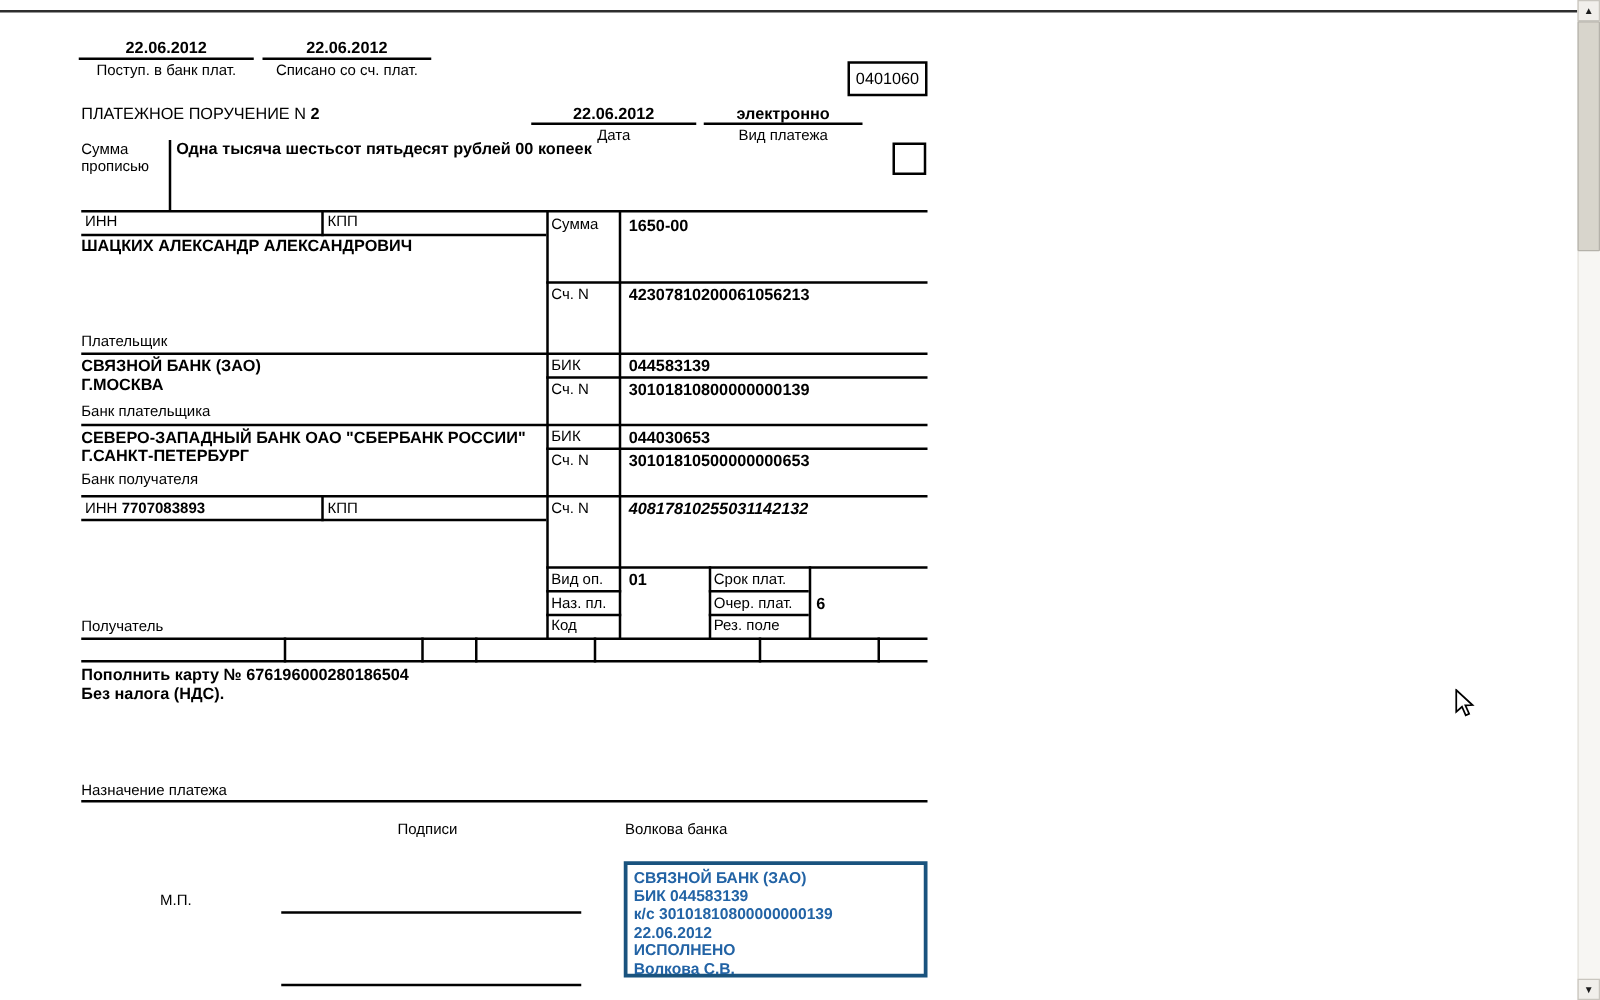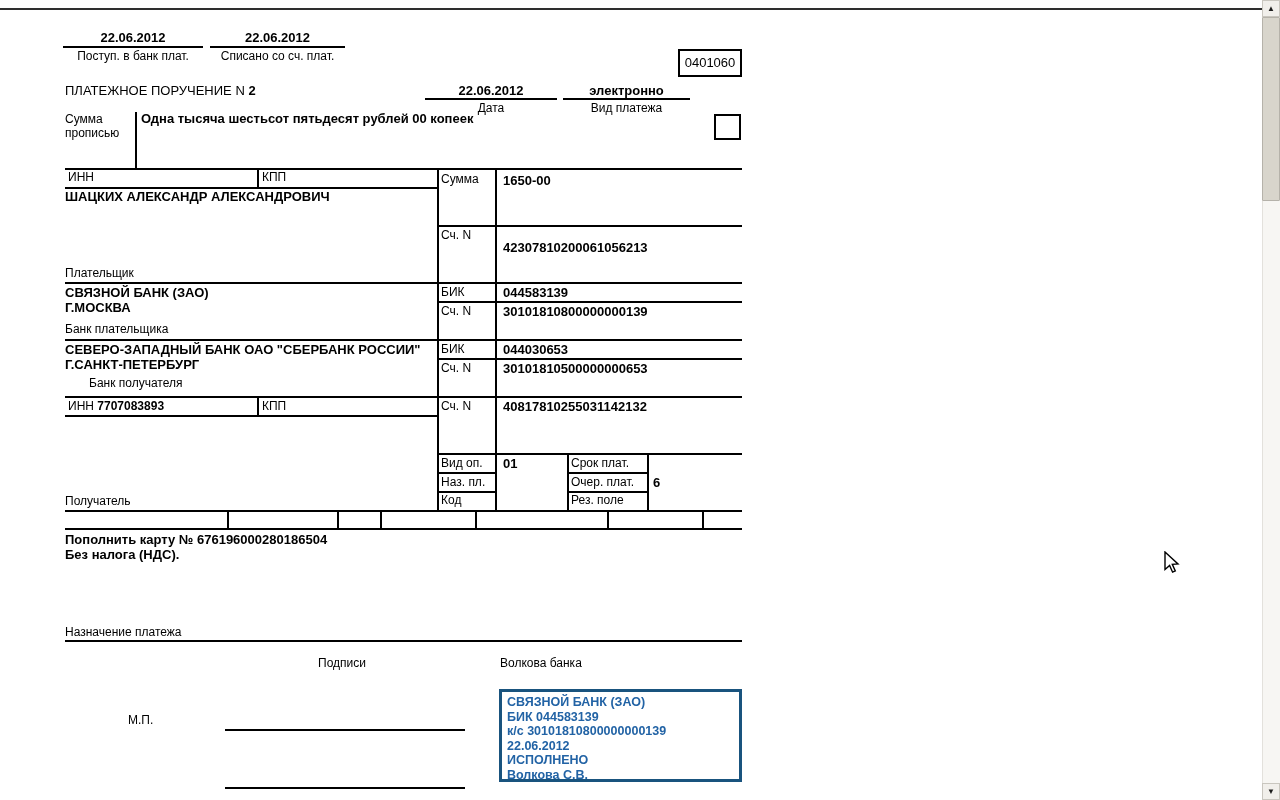--- a/index.html
+++ b/index.html
@@ -103,46 +103,46 @@
   <div class="vl" style="left:702px;top:510px;height:20px;"></div>
 
   <div class="abs t12" style="left:68px;top:170px;">ИНН</div>
   <div class="abs t12" style="left:262px;top:170px;">КПП</div>
   <div class="abs t13 b" style="left:65px;top:189px;width:370px;">ШАЦКИХ АЛЕКСАНДР АЛЕКСАНДРОВИЧ</div>
   <div class="abs t12" style="left:65px;top:266px;text-align:right;">Плательщик</div>
 
   <div class="abs t12" style="left:441px;top:172px;">Сумма</div>
   <div class="abs t13 b" style="left:503px;top:173px;">1650-00</div>
   <div class="abs t12" style="left:441px;top:228px;">Сч. N</div>
-  <div class="abs t13 b" style="left:503px;top:228px;margin-top:12px;">42307810200061056213</div>
+  <div class="abs t13 b" style="left:503px;top:228px;">42307810200061056213</div>
 
   <div class="abs t13 b" style="left:65px;top:285px;">СВЯЗНОЙ БАНК (ЗАО)</div>
   <div class="abs t13 b" style="left:65px;top:300px;">Г.МОСКВА</div>
   <div class="abs t12" style="left:65px;top:322px;">Банк плательщика</div>
   <div class="abs t12" style="left:441px;top:285px;">БИК</div>
   <div class="abs t13 b" style="left:503px;top:285px;">044583139</div>
   <div class="abs t12" style="left:441px;top:304px;">Сч. N</div>
   <div class="abs t13 b" style="left:503px;top:304px;">30101810800000000139</div>
 
   <div class="abs t13 b" style="left:65px;top:342px;width:380px;">СЕВЕРО-ЗАПАДНЫЙ БАНК ОАО "СБЕРБАНК РОССИИ"</div>
   <div class="abs t13 b" style="left:65px;top:357px;">Г.САНКТ-ПЕТЕРБУРГ</div>
-  <div class="abs t12" style="left:65px;top:376px;margin-left:24px;">Банк получателя</div>
+  <div class="abs t12" style="left:65px;top:376px;">Банк получателя</div>
   <div class="abs t12" style="left:441px;top:342px;">БИК</div>
   <div class="abs t13 b" style="left:503px;top:342px;">044030653</div>
   <div class="abs t12" style="left:441px;top:361px;">Сч. N</div>
   <div class="abs t13 b" style="left:503px;top:361px;">30101810500000000653</div>
 
   <div class="abs t12" style="left:68px;top:399px;">
     <span>ИНН</span>
     <span class="b">7707083893</span>
   </div>
   <div class="abs t12" style="left:262px;top:399px;">КПП</div>
   <div class="abs t12" style="left:65px;top:494px;">Получатель</div>
   <div class="abs t12" style="left:441px;top:399px;">Сч. N</div>
-  <div class="abs t13 b" style="left:503px;top:399px;">40817810255031142132</div>
+  <div class="abs t13 b" style="left:503px;top:399px;font-style:italic;">40817810255031142132</div>
 
   <div class="abs t12" style="left:441px;top:456px;">Вид оп.</div>
   <div class="abs t13 b" style="left:503px;top:456px;">01</div>
   <div class="abs t12" style="left:571px;top:456px;">Срок плат.</div>
   <div class="abs t12" style="left:441px;top:475px;">Наз. пл.</div>
   <div class="abs t12" style="left:571px;top:475px;">Очер. плат.</div>
   <div class="abs t13 b" style="left:653px;top:475px;">6</div>
   <div class="abs t12" style="left:441px;top:493px;">Код</div>
   <div class="abs t12" style="left:571px;top:493px;">Рез. поле</div>
 

